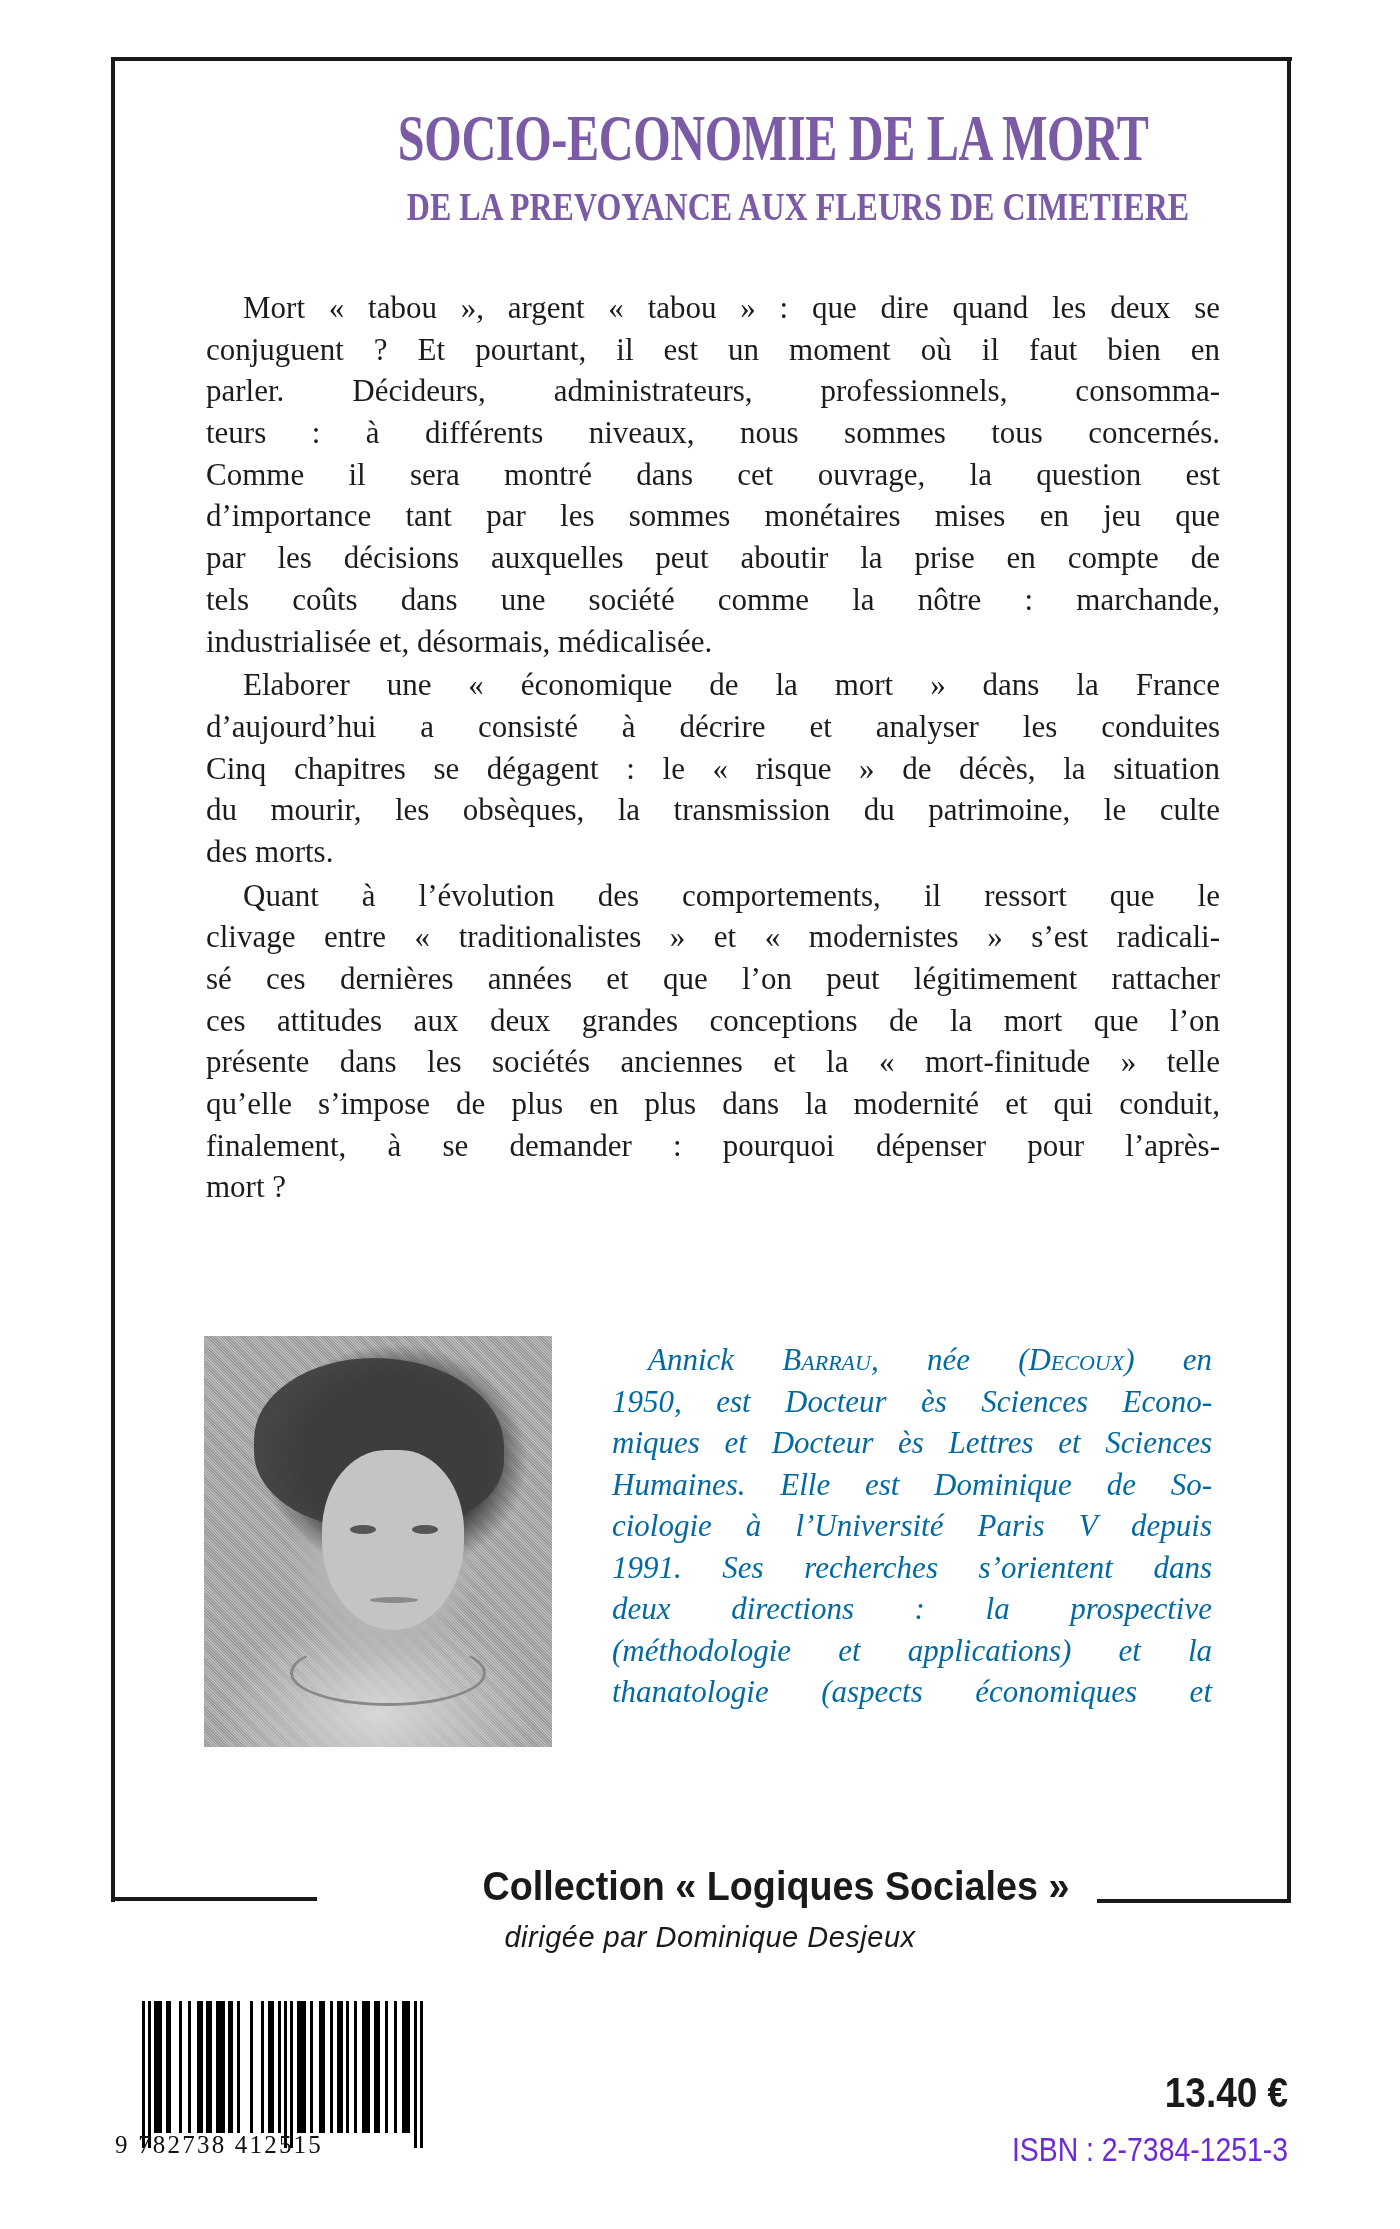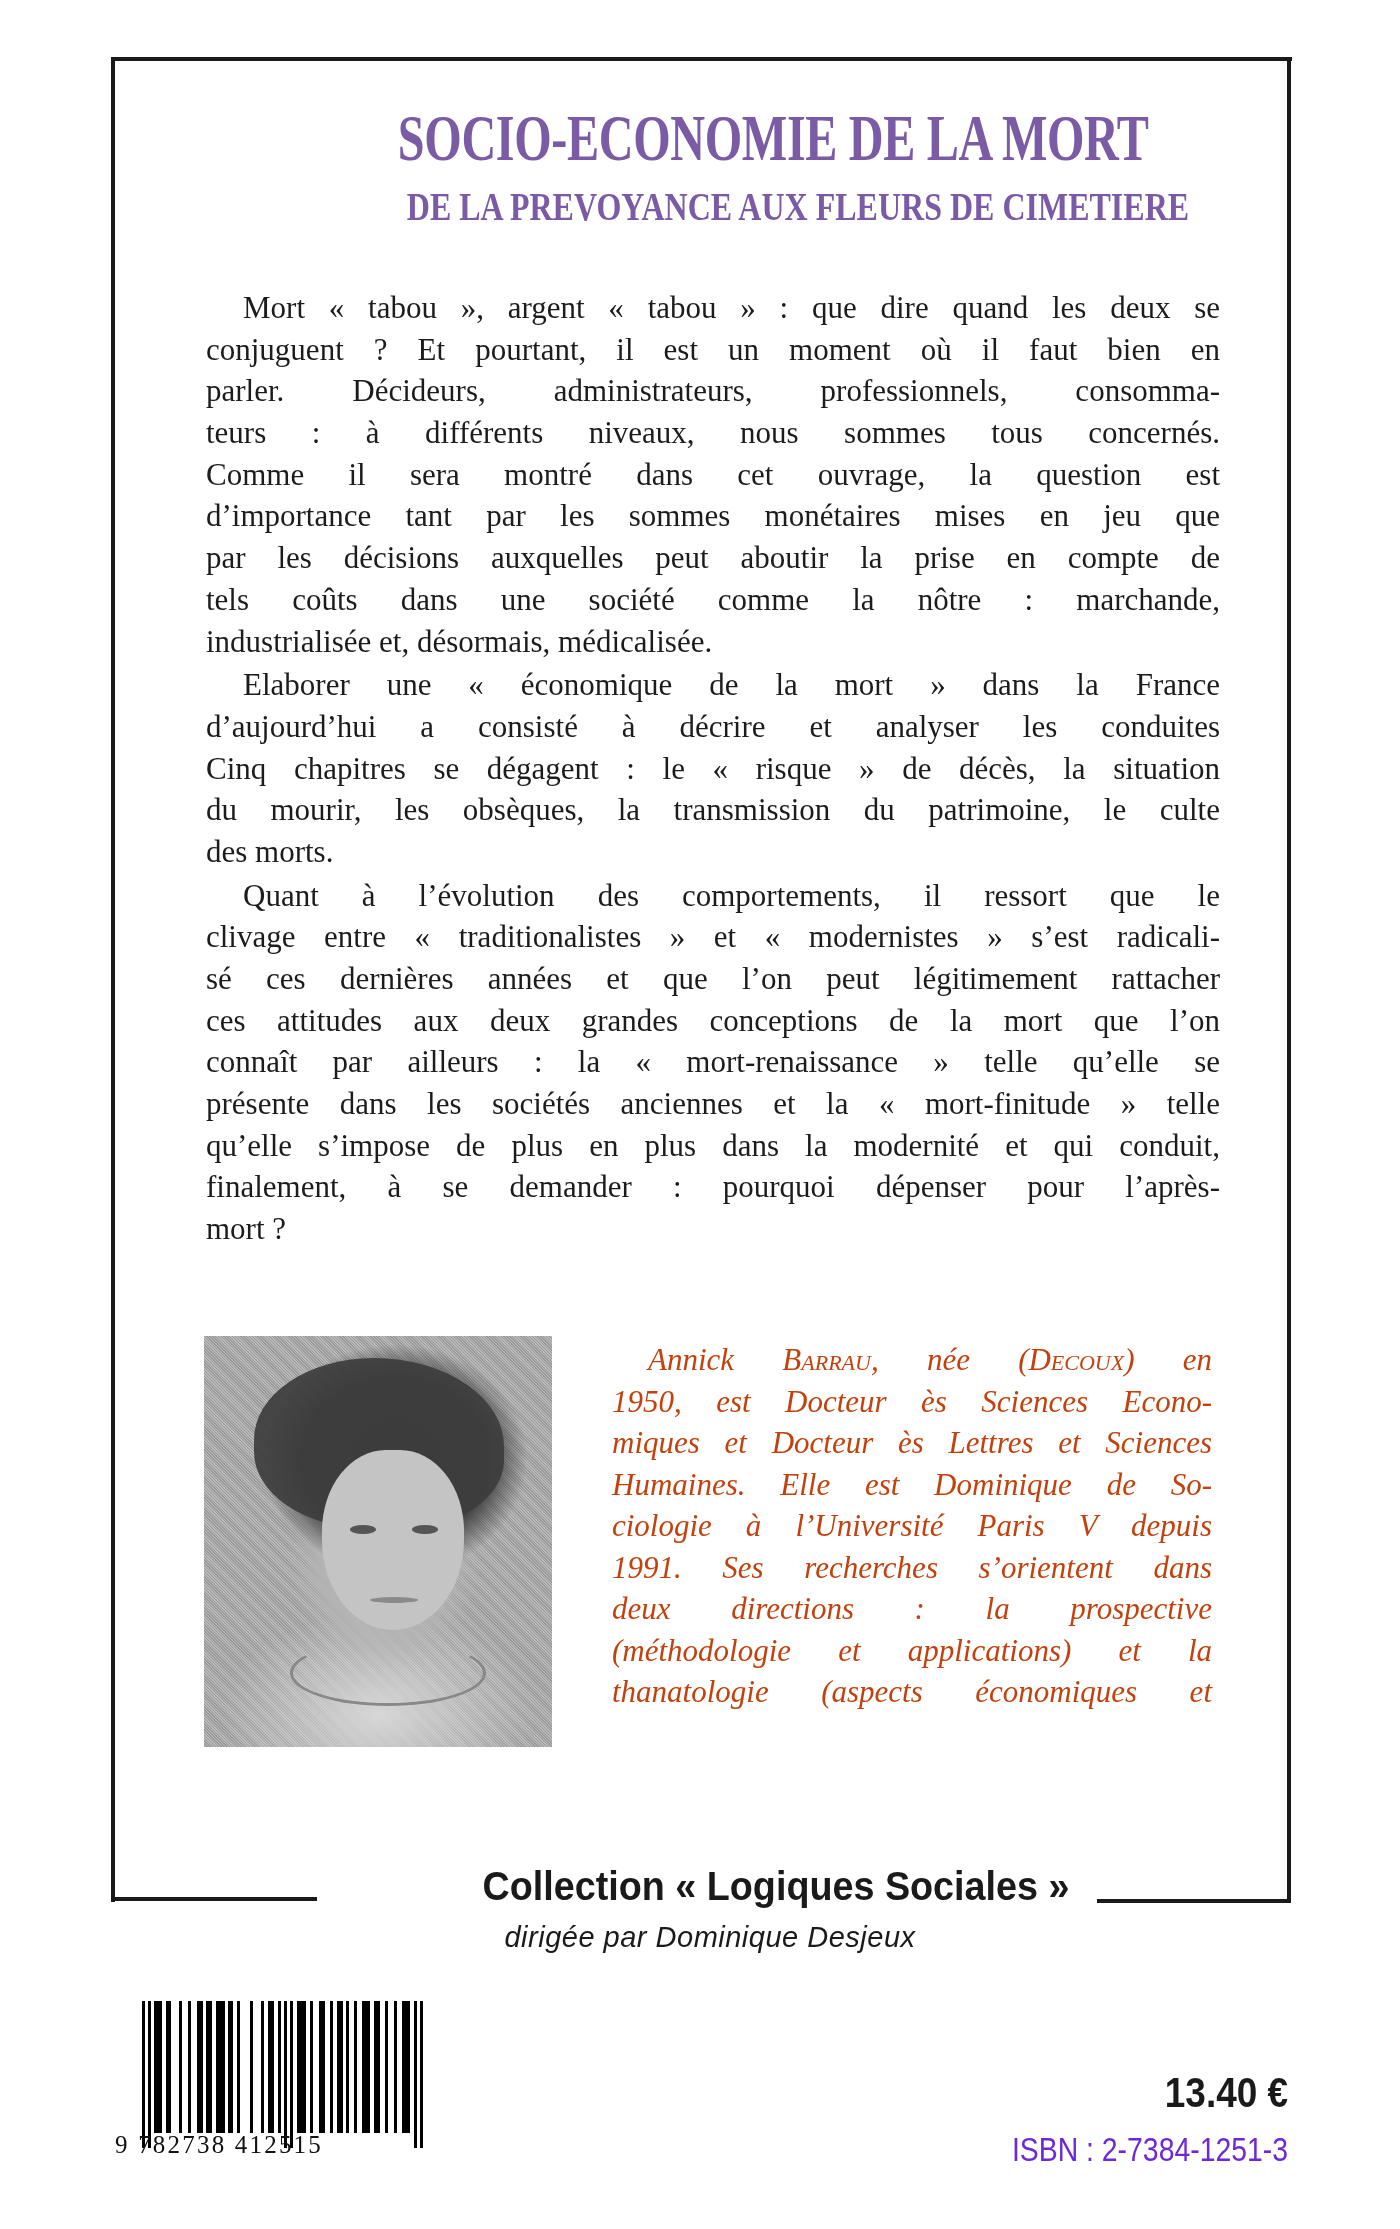--- a/index.html
+++ b/index.html
@@ -49,21 +49,21 @@
   }
   .photo-hair { left:254px; top:1358px; width:250px; height:170px; border-radius:48% 52% 40% 45%; background:#3d3d3d; opacity:0.92; }
   .photo-face { left:322px; top:1450px; width:142px; height:180px; border-radius:45% 45% 50% 50%; background:#c4c4c4; }
   .photo-eye1 { left:350px; top:1525px; width:26px; height:9px; border-radius:50%; background:#555; }
   .photo-eye2 { left:412px; top:1525px; width:26px; height:9px; border-radius:50%; background:#555; }
   .photo-mouth { left:370px; top:1597px; width:48px; height:6px; border-radius:50%; background:#8a8a8a; }
   .photo-collar { left:290px; top:1640px; width:190px; height:60px; border-radius:50%; border:3px solid #888; border-top-color:transparent; }
 
   .author {
     left:612px; width:600px; top:1339px;
-    font-family:"Liberation Serif", serif; font-style:italic; font-size:31px; color:#c2410c;
+    font-family:"Liberation Serif", serif; font-style:italic; font-size:31px; color:#0369a1;
     line-height:41.5px;
   }
   .author .ln { height:41.5px; }
   .author .ln.first { text-indent:36px; }
   .sc { font-variant:small-caps; }
 
   
   .collection { left:322px; top:1866px; width:773px; text-align:right;
     font-family:"Liberation Sans", sans-serif; font-weight:bold; font-size:41px; color:#1a1a1a; line-height:1; white-space:nowrap; }
   .collection span { display:inline-block; transform:scaleX(0.92); transform-origin:center; }
@@ -115,21 +115,20 @@
     <span class="ln">d’aujourd’hui a consisté à décrire et analyser les conduites</span>
     <span class="ln">Cinq chapitres se dégagent : le « risque » de décès, la situation</span>
     <span class="ln">du mourir, les obsèques, la transmission du patrimoine, le culte</span>
     <span class="ln last">des morts.</span>
   </div>
   <div class="para">
     <span class="ln first">Quant à l’évolution des comportements, il ressort que le</span>
     <span class="ln">clivage entre « traditionalistes » et « modernistes » s’est radicali-</span>
     <span class="ln">sé ces dernières années et que l’on peut légitimement rattacher</span>
     <span class="ln">ces attitudes aux deux grandes conceptions de la mort que l’on</span>
-    <span class="ln">connaît par ailleurs : la « mort-renaissance » telle qu’elle se</span>
     <span class="ln">présente dans les sociétés anciennes et la « mort-finitude » telle</span>
     <span class="ln">qu’elle s’impose de plus en plus dans la modernité et qui conduit,</span>
     <span class="ln">finalement, à se demander : pourquoi dépenser pour l’après-</span>
     <span class="ln last">mort ?</span>
   </div>
 </div>
 
 <div class="abs photo" title="Portrait photograph of the author"></div>
 <div class="abs photo-hair"></div>
 <div class="abs photo-face"></div>

